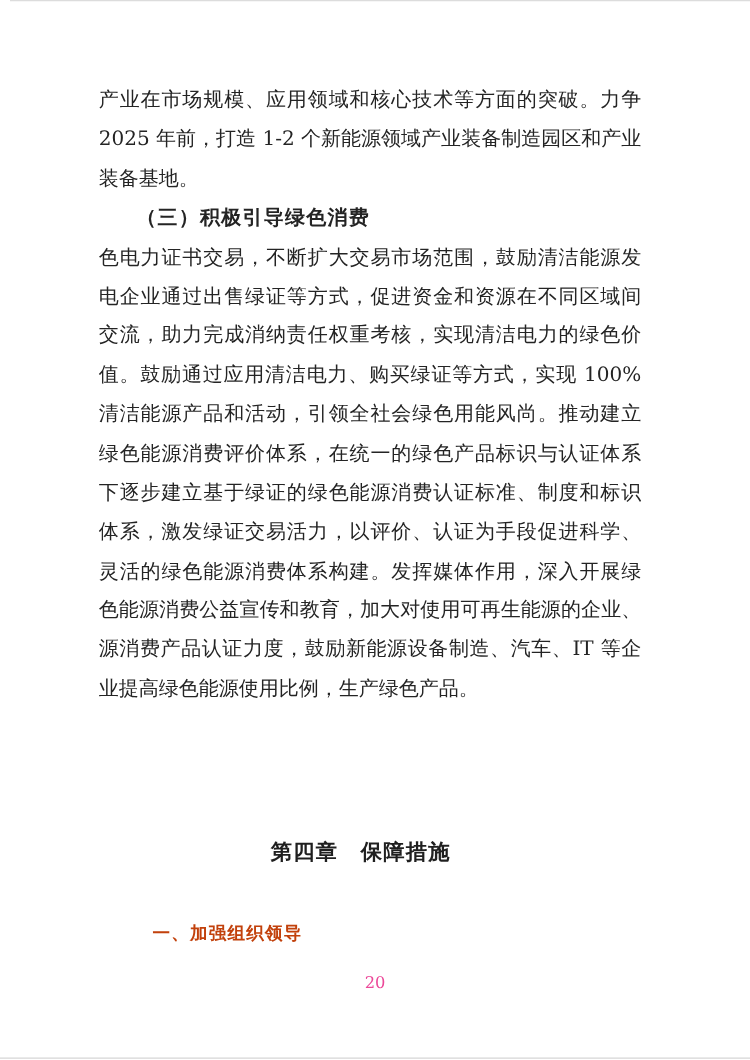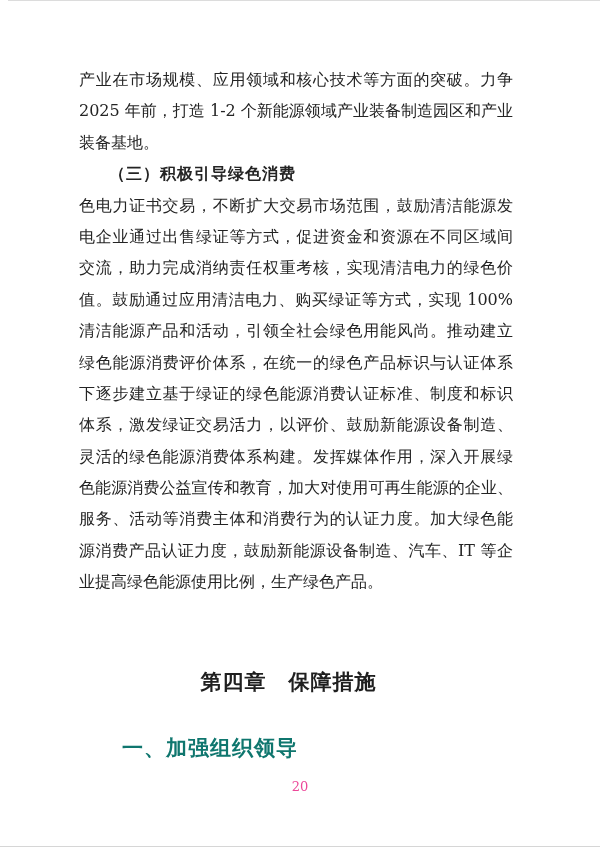--- a/index.html
+++ b/index.html
@@ -50,35 +50,35 @@
     letter-spacing: 1px;
   }
   .chapter-heading {
     position: absolute;
     top: 666px;
     left: 0;
     width: 577px;
     text-align: center;
     font-family: "DejaVu Sans", "Liberation Sans", sans-serif;
     font-weight: bold;
-    font-size: 21px;
+    font-size: 17px;
     line-height: 32px;
     color: #1f1f1f;
     letter-spacing: 1px;
   }
   .section-heading {
     position: absolute;
     top: 735px;
     left: 79px;
     padding-left: 43px;
-    font-family: Liberation Sans, sans-serif;
+    font-family: Liberation Mono, monospace;
     font-weight: bold;
-    font-size: 21px;
+    font-size: 14px;
     line-height: 26px;
-    color: #0f766e;
+    color: #c2410c;
     letter-spacing: 1px;
   }
   .page-number {
     position: absolute;
     top: 778px;
     left: 0;
     width: 600px;
     text-align: center;
     font-family: "DejaVu Serif", "Liberation Serif", serif;
     font-size: 13px;
@@ -97,24 +97,23 @@
     <div class="ln jl">2025 年前，打造 1-2 个新能源领域产业装备制造园区和产业</div>
     <div class="ln">装备基地。</div>
     <div class="ln h3">（三）积极引导绿色消费</div>
     <div class="ln jl">色电力证书交易，不断扩大交易市场范围，鼓励清洁能源发</div>
     <div class="ln jl">电企业通过出售绿证等方式，促进资金和资源在不同区域间</div>
     <div class="ln jl">交流，助力完成消纳责任权重考核，实现清洁电力的绿色价</div>
     <div class="ln jl">值。鼓励通过应用清洁电力、购买绿证等方式，实现 100%</div>
     <div class="ln jl">清洁能源产品和活动，引领全社会绿色用能风尚。推动建立</div>
     <div class="ln jl">绿色能源消费评价体系，在统一的绿色产品标识与认证体系</div>
     <div class="ln jl">下逐步建立基于绿证的绿色能源消费认证标准、制度和标识</div>
-    <div class="ln jl">体系，激发绿证交易活力，以评价、鼓励新能源设备制造、</div>
+    <div class="ln jl">体系，激发绿证交易活力，以评价、认证为手段促进科学、</div>
     <div class="ln jl">灵活的绿色能源消费体系构建。发挥媒体作用，深入开展绿</div>
     <div class="ln jl">色能源消费公益宣传和教育，加大对使用可再生能源的企业、</div>
-    <div class="ln jl">服务、活动等消费主体和消费行为的认证力度。加大绿色能</div>
     <div class="ln jl">源消费产品认证力度，鼓励新能源设备制造、汽车、IT 等企</div>
     <div class="ln">业提高绿色能源使用比例，生产绿色产品。</div>
   </div>
 
   <div class="chapter-heading">第四章　保障措施</div>
 
   <div class="section-heading">一、加强组织领导</div>
 
   <div class="page-number">20</div>
 

